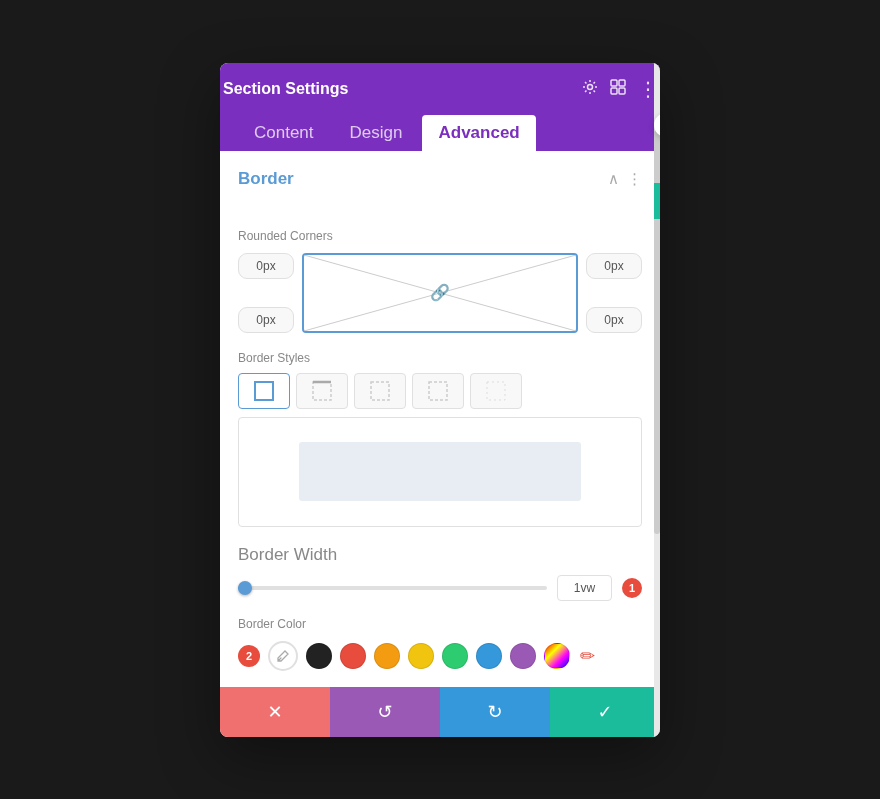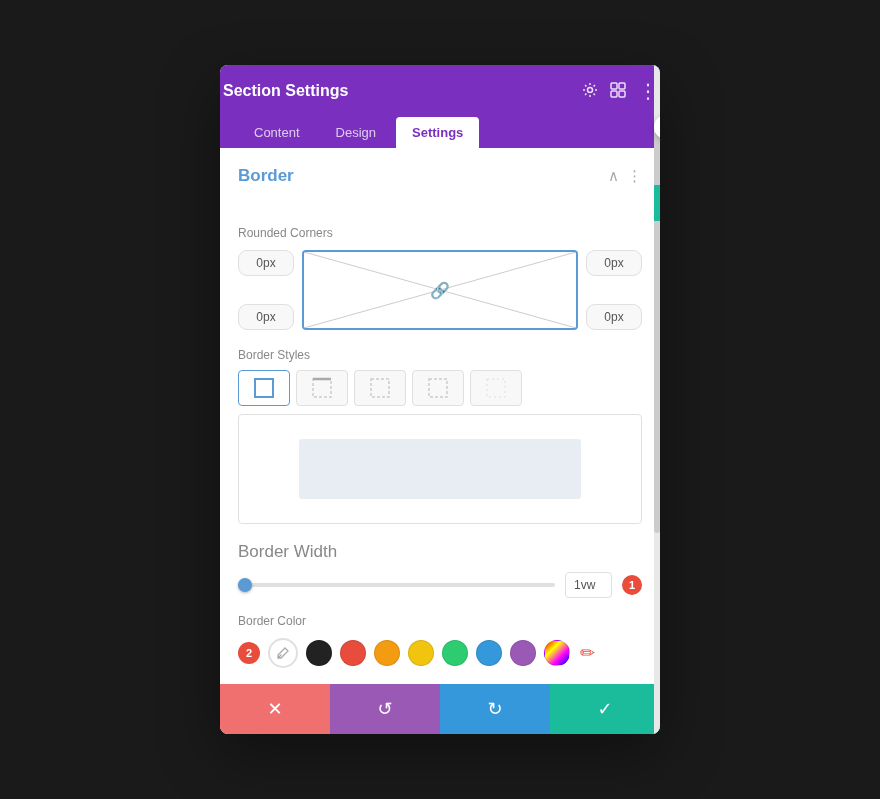--- a/index.html
+++ b/index.html
@@ -49,21 +49,21 @@
     
     .tabs {
       background: #7b2fbe;
       display: flex;
       padding: 0 18px;
       gap: 4px;
     }
     .tab {
       padding: 8px 16px;
       color: rgba(255,255,255,0.75);
-      font-size: 13px;
+      font-size: 17px;
       cursor: pointer;
       border-radius: 4px 4px 0 0;
       font-weight: 500;
     }
     .tab.active {
       background: #fff;
       color: #7b2fbe;
       font-weight: 600;
     }
     
@@ -231,27 +231,27 @@
       left: 0px;
       top: 50%;
       transform: translateY(-50%);
       width: 14px;
       height: 14px;
       background: #5b9bd5;
       border-radius: 50%;
       box-shadow: 0 1px 3px rgba(0,0,0,0.3);
     }
     .border-width-input {
-      width: 47px;
+      width: 55px;
       padding: 5px 8px;
       border: 1px solid #e0e0e0;
       border-radius: 4px;
       font-size: 12px;
       color: #555;
-      text-align: left;
+      text-align: center;
     }
     .reset-badge {
       width: 20px;
       height: 20px;
       background: #e74c3c;
       border-radius: 50%;
       display: flex;
       align-items: center;
       justify-content: center;
       color: #fff;
@@ -391,21 +391,21 @@
             <rect x="9" y="9" width="6" height="6" rx="1"></rect>
           </svg>
         </span>
         <span class="header-icon" style="font-size:20px; letter-spacing:-1px;">⋮</span>
       </div>
     </div>
 
     <div class="tabs">
       <div class="tab">Content</div>
       <div class="tab">Design</div>
-      <div class="tab active">Settings</div>
+      <div class="tab active">Advanced</div>
     </div>
 
     <div class="panel-body">
 
       <div class="section-header">
         <span class="section-title">Border</span>
         <div class="section-controls">
           <span>∧</span>
           <span>⋮</span>
         </div>

